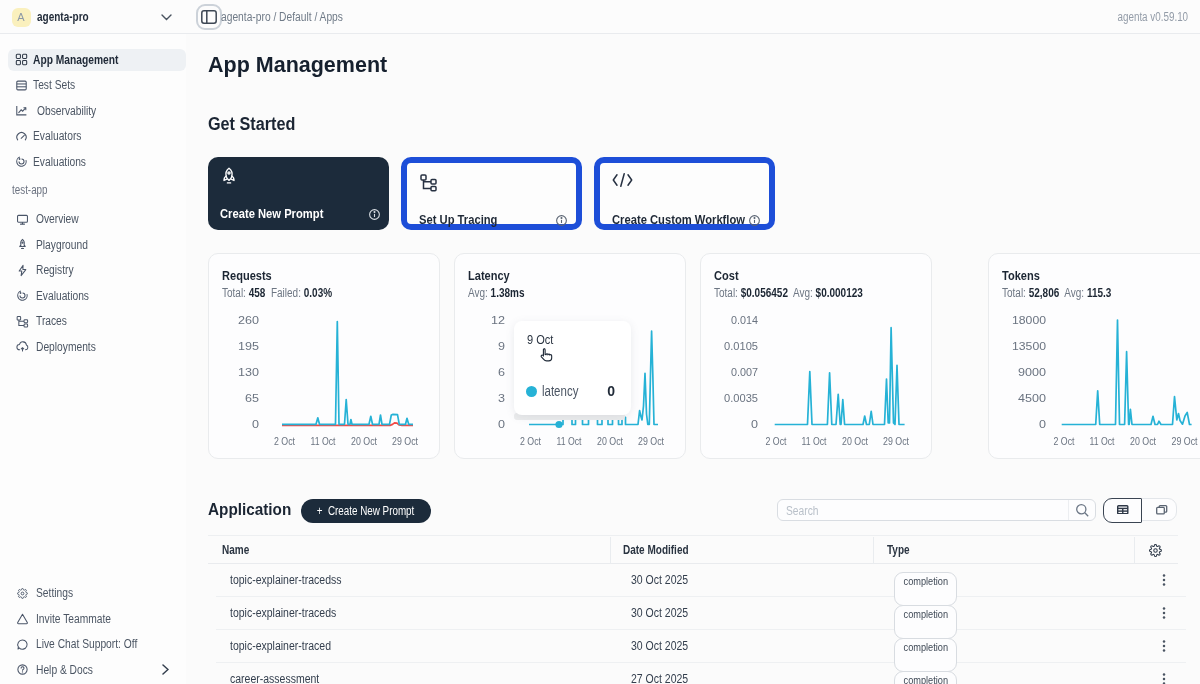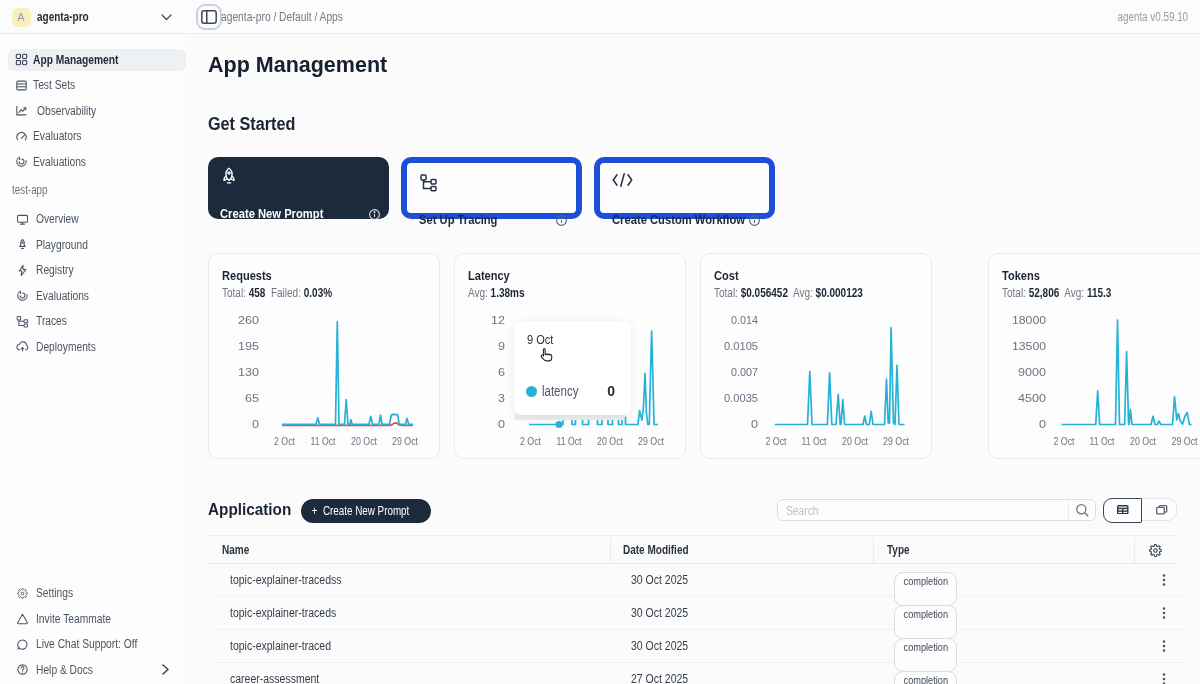--- a/index.html
+++ b/index.html
@@ -24,35 +24,35 @@
 .nav-item.active { background:#eef1f4; color:#1f2937; }
 .nav-item.active .lb { font-weight:bold; }
 .nav-sec { position:absolute; left:12px; font-size:12px; color:#6b7280; transform:scaleX(0.82); transform-origin:0 50%; }
 .nav-item.g2 .ic { left:8px; }
 .nav-item.g2 .lb { left:28px; }
 
 
 h1 { position:absolute; left:208px; top:55px; font-size:21.5px; font-weight:bold; color:#16202e; line-height:1; }
 h2 { position:absolute; left:208px; top:115px; font-size:18px; font-weight:bold; color:#1b2533; line-height:1; transform:scaleX(0.9); transform-origin:0 50%; }
 
-.gs-card { position:absolute; top:157px; width:181px; height:62px; border-radius:10px; }
+.gs-card { position:absolute; top:157px; width:181px; height:73px; border-radius:10px; }
 .gs-dark { left:208px; background:#1c2b3b; color:#fff; }
 .gs-lite { background:#fdfdfd; border:6px solid #1d4ed8; color:#1f2937; }
 .gs-card .gico { position:absolute; left:13px; top:11px; }
 .glb2 { position:absolute; left:11.5px; top:49px; font-size:13.5px; font-weight:bold; white-space:nowrap; transform:scaleX(0.83); transform-origin:0 50%; }
 .ginfo2 { position:absolute; right:9.5px; top:51.5px; }
 
 .stat-card { position:absolute; top:253px; width:232px; height:206px; background:#fdfdfe; border:1px solid #e9ebed; border-radius:10px; }
 .stat-card .t { position:absolute; left:12.5px; top:14px; font-size:13px; font-weight:bold; color:#1c2633; transform:scaleX(0.85); transform-origin:0 50%; }
 .stat-card .s { position:absolute; left:13px; top:32px; font-size:12.5px; color:#6d7683; transform:scaleX(0.8); transform-origin:0 50%; white-space:nowrap; }
 .stat-card .s b { color:#1c2633; }
 
 
 #apph { position:absolute; left:208px; top:500px; font-size:17px; font-weight:bold; color:#1b2533; line-height:1.2; transform:scaleX(0.9); transform-origin:0 50%; }
-#cnpbtn { position:absolute; left:301px; top:499px; width:130px; height:24px; background:#1c2b3b; border-radius:12px; color:#fff; font-size:12px; line-height:24px; }
+#cnpbtn { position:absolute; left:301px; top:499px; width:130px; height:24px; background:#1c2b3b; border-radius:12px; color:#fff; font-size:12px; line-height:24px; text-align:center; }
 #cnpbtn span { display:inline-block; transform:scaleX(0.82); transform-origin:50% 50%; }
 #searchbox { position:absolute; left:777px; top:499px; width:319px; height:22px; border:1px solid #d9dde2; border-radius:6px; background:#fdfdfe; }
 #searchbox .ph { position:absolute; left:8px; top:3.5px; font-size:12.5px; color:#b9c0c9; transform:scaleX(0.82); transform-origin:0 50%; }
 #searchbox .mag { position:absolute; right:5px; top:3px; }
 #viewtoggle { position:absolute; left:1103px; top:498px; width:74px; height:23px; border:1px solid #e3e6ea; border-radius:9px; background:#fdfdfe; }
 #vt1 { position:absolute; left:-1px; top:-1px; width:39px; height:24.5px; border:1.5px solid #3a4452; border-radius:9px 1px 1px 9px; background:#fdfdfe; }
 #vt1 svg { margin:5.5px 0 0 13px; }
 #vt2 svg { margin:6px 0 0 52px; }
 
 

